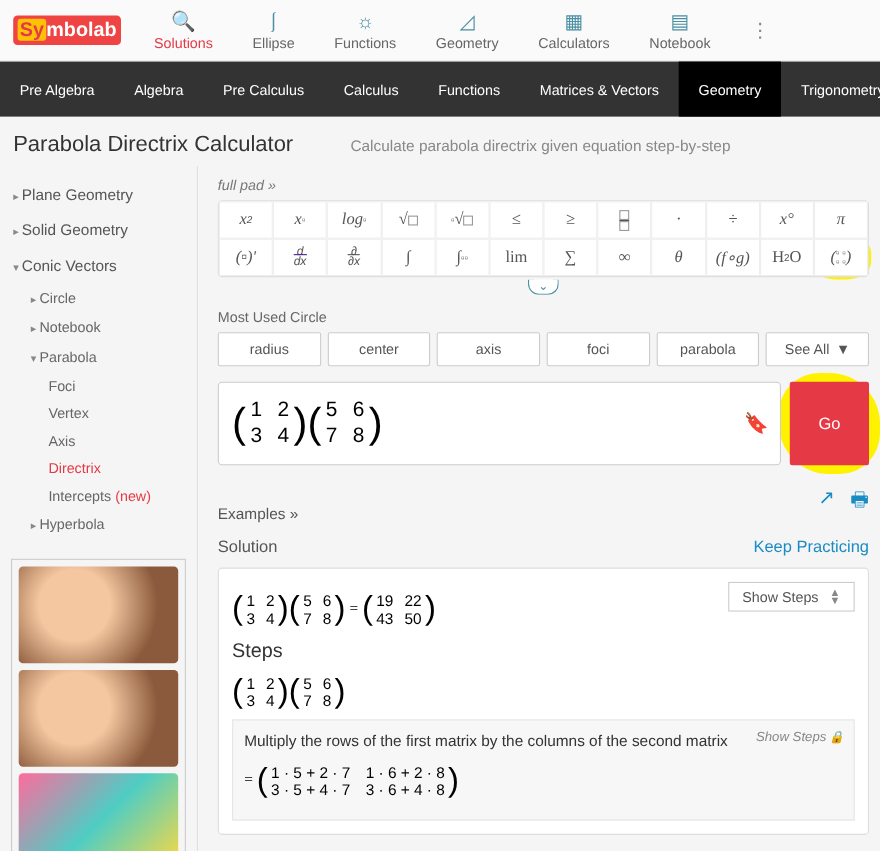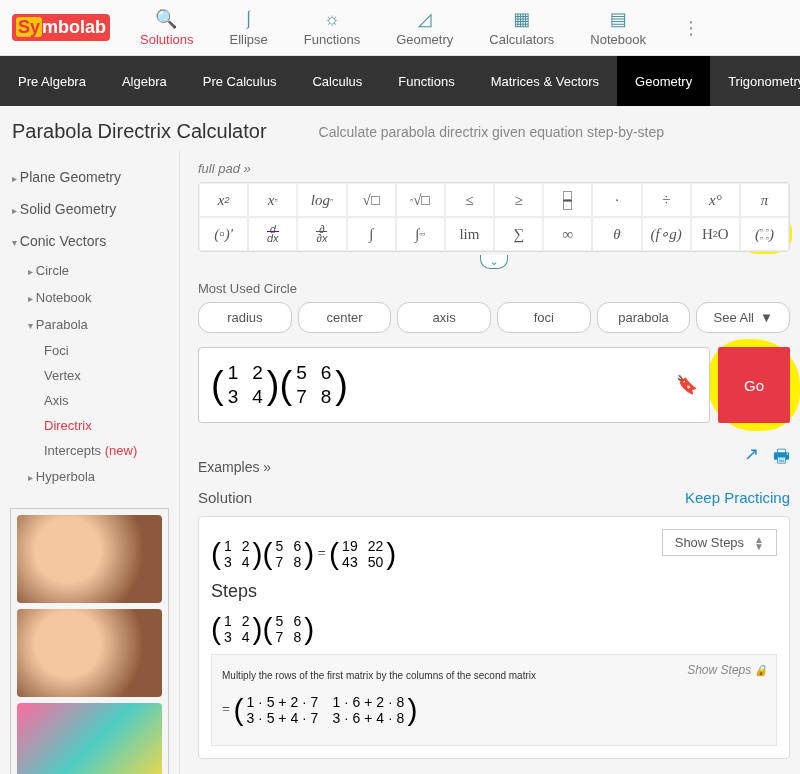--- a/index.html
+++ b/index.html
@@ -54,21 +54,21 @@
 .tb-cell { flex:1; border:1px solid #eee; height:34px; display:flex; align-items:center; justify-content:center; font-size:15px; color:#555; cursor:pointer; font-family:'Times New Roman',serif; font-style:italic; }
 .tb-cell sup,.tb-cell sub { font-size:9px; }
 .tb-cell .sq { border:1px solid #999; width:9px; height:9px; display:inline-block; }
 .mat-hl { position:relative; }
 .mat-hl::before { content:""; position:absolute; inset:-4px; background:#fff200; border-radius:40%; z-index:-1; }
 .chev { text-align:center; margin-top:-1px; }
 .chev span { display:inline-block; border:1px solid #4a90a4; border-top:none; border-radius:0 0 10px 10px; padding:0 8px; color:#4a90a4; font-size:11px; background:#fff; cursor:pointer; }
 
 .mua { color:#666; font-size:13px; margin:12px 0 6px; }
 .actions { display:flex; gap:6px; }
-.act-btn { flex:1; border:1px solid #ccc; background:#fff; padding:7px 0; font-size:13px; color:#555; cursor:pointer; border-radius:12px; }
+.act-btn { flex:1; border:1px solid #ccc; background:#fff; padding:7px 0; font-size:13px; color:#555; cursor:pointer; border-radius:2px; }
 .see-all { display:flex; align-items:center; justify-content:center; gap:6px; }
 
 
 .input-row { display:flex; gap:8px; margin-top:14px; align-items:stretch; }
 .input-box { flex:1; border:1px solid #ccc; background:#fff; border-radius:4px; padding:14px 12px; position:relative; min-height:58px; display:flex; align-items:center; }
 .bookmark { position:absolute; right:10px; top:50%; transform:translateY(-50%); color:#aaa; font-size:18px; }
 .matrix { display:inline-flex; align-items:center; font-family:'Times New Roman',serif; font-size:19px; position:relative; }
 .matrix .hl { position:absolute; background:#fff200; border-radius:40% 50% 40% 50%; z-index:-1; }
 .paren { font-size:38px; font-weight:200; }
 .mgrid { display:inline-grid; grid-template-columns:auto auto; gap:2px 14px; padding:0 4px; }
@@ -82,21 +82,21 @@
 .keep { color:#1a8cc4; font-weight:normal; font-size:15px; cursor:pointer; }
 
 .sol-box { border:1px solid #ddd; background:#fff; border-radius:4px; margin-top:10px; padding:12px; }
 .show-steps { float:right; border:1px solid #ccc; padding:5px 12px; font-size:13px; color:#555; cursor:pointer; display:flex; align-items:center; gap:10px; }
 .show-steps .ud { color:#888; font-size:10px; line-height:7px; }
 .eq { font-family:'Times New Roman',serif; font-size:14px; margin:8px 0; display:flex; align-items:center; position:relative; }
 .eq .sm-paren { font-size:30px; font-weight:200; }
 .eq .sm-grid { display:inline-grid; grid-template-columns:auto auto; gap:0 10px; padding:0 3px; }
 .steps-h { font-size:18px; color:#333; margin:10px 0; }
 .step-box { background:#f7f7f7; border:1px solid #e5e5e5; padding:10px; margin-top:8px; position:relative; }
-.step-txt { font-size:10px; color:#333; position:relative; display:inline; }
+.step-txt { font-size:14px; color:#333; position:relative; display:inline; }
 .ss-link { position:absolute; right:8px; top:8px; color:#888; font-size:12px; font-style:italic; cursor:pointer; }
 .ss-link::after { content:" 🔒"; font-size:11px; }
 .hl-span { position:relative; }
 .hl-span::before { content:""; position:absolute; inset:-3px -4px; background:#fff200; border-radius:40% 50% 40% 50%; z-index:-1; }
 </style>
 </head>
 <body>
 
 <div class="topnav">
   <div class="logo">
@@ -247,21 +247,21 @@
           <span class="paren">)</span>
         </span>
         <span class="bookmark">🔖</span>
       </div>
       <div class="go-wrap">
         <div class="hl"></div>
         <button class="go-btn">Go</button>
       </div>
     </div>
 
-    <div style="display:flex;justify-content:space-between;align-items:center;margin-top:18px">
+    <div style="display:flex;justify-content:space-between;align-items:flex-start;margin-top:18px">
       <div class="examples">Examples »</div>
       <div style="display:flex;gap:14px;color:#1a8cc4;font-size:18px">
         <span>↗</span>
         <span>🖶</span>
       </div>
     </div>
 
     <div class="sol-row">
       <span class="lbl">Solution</span>
       <span class="keep">Keep Practicing</span>

